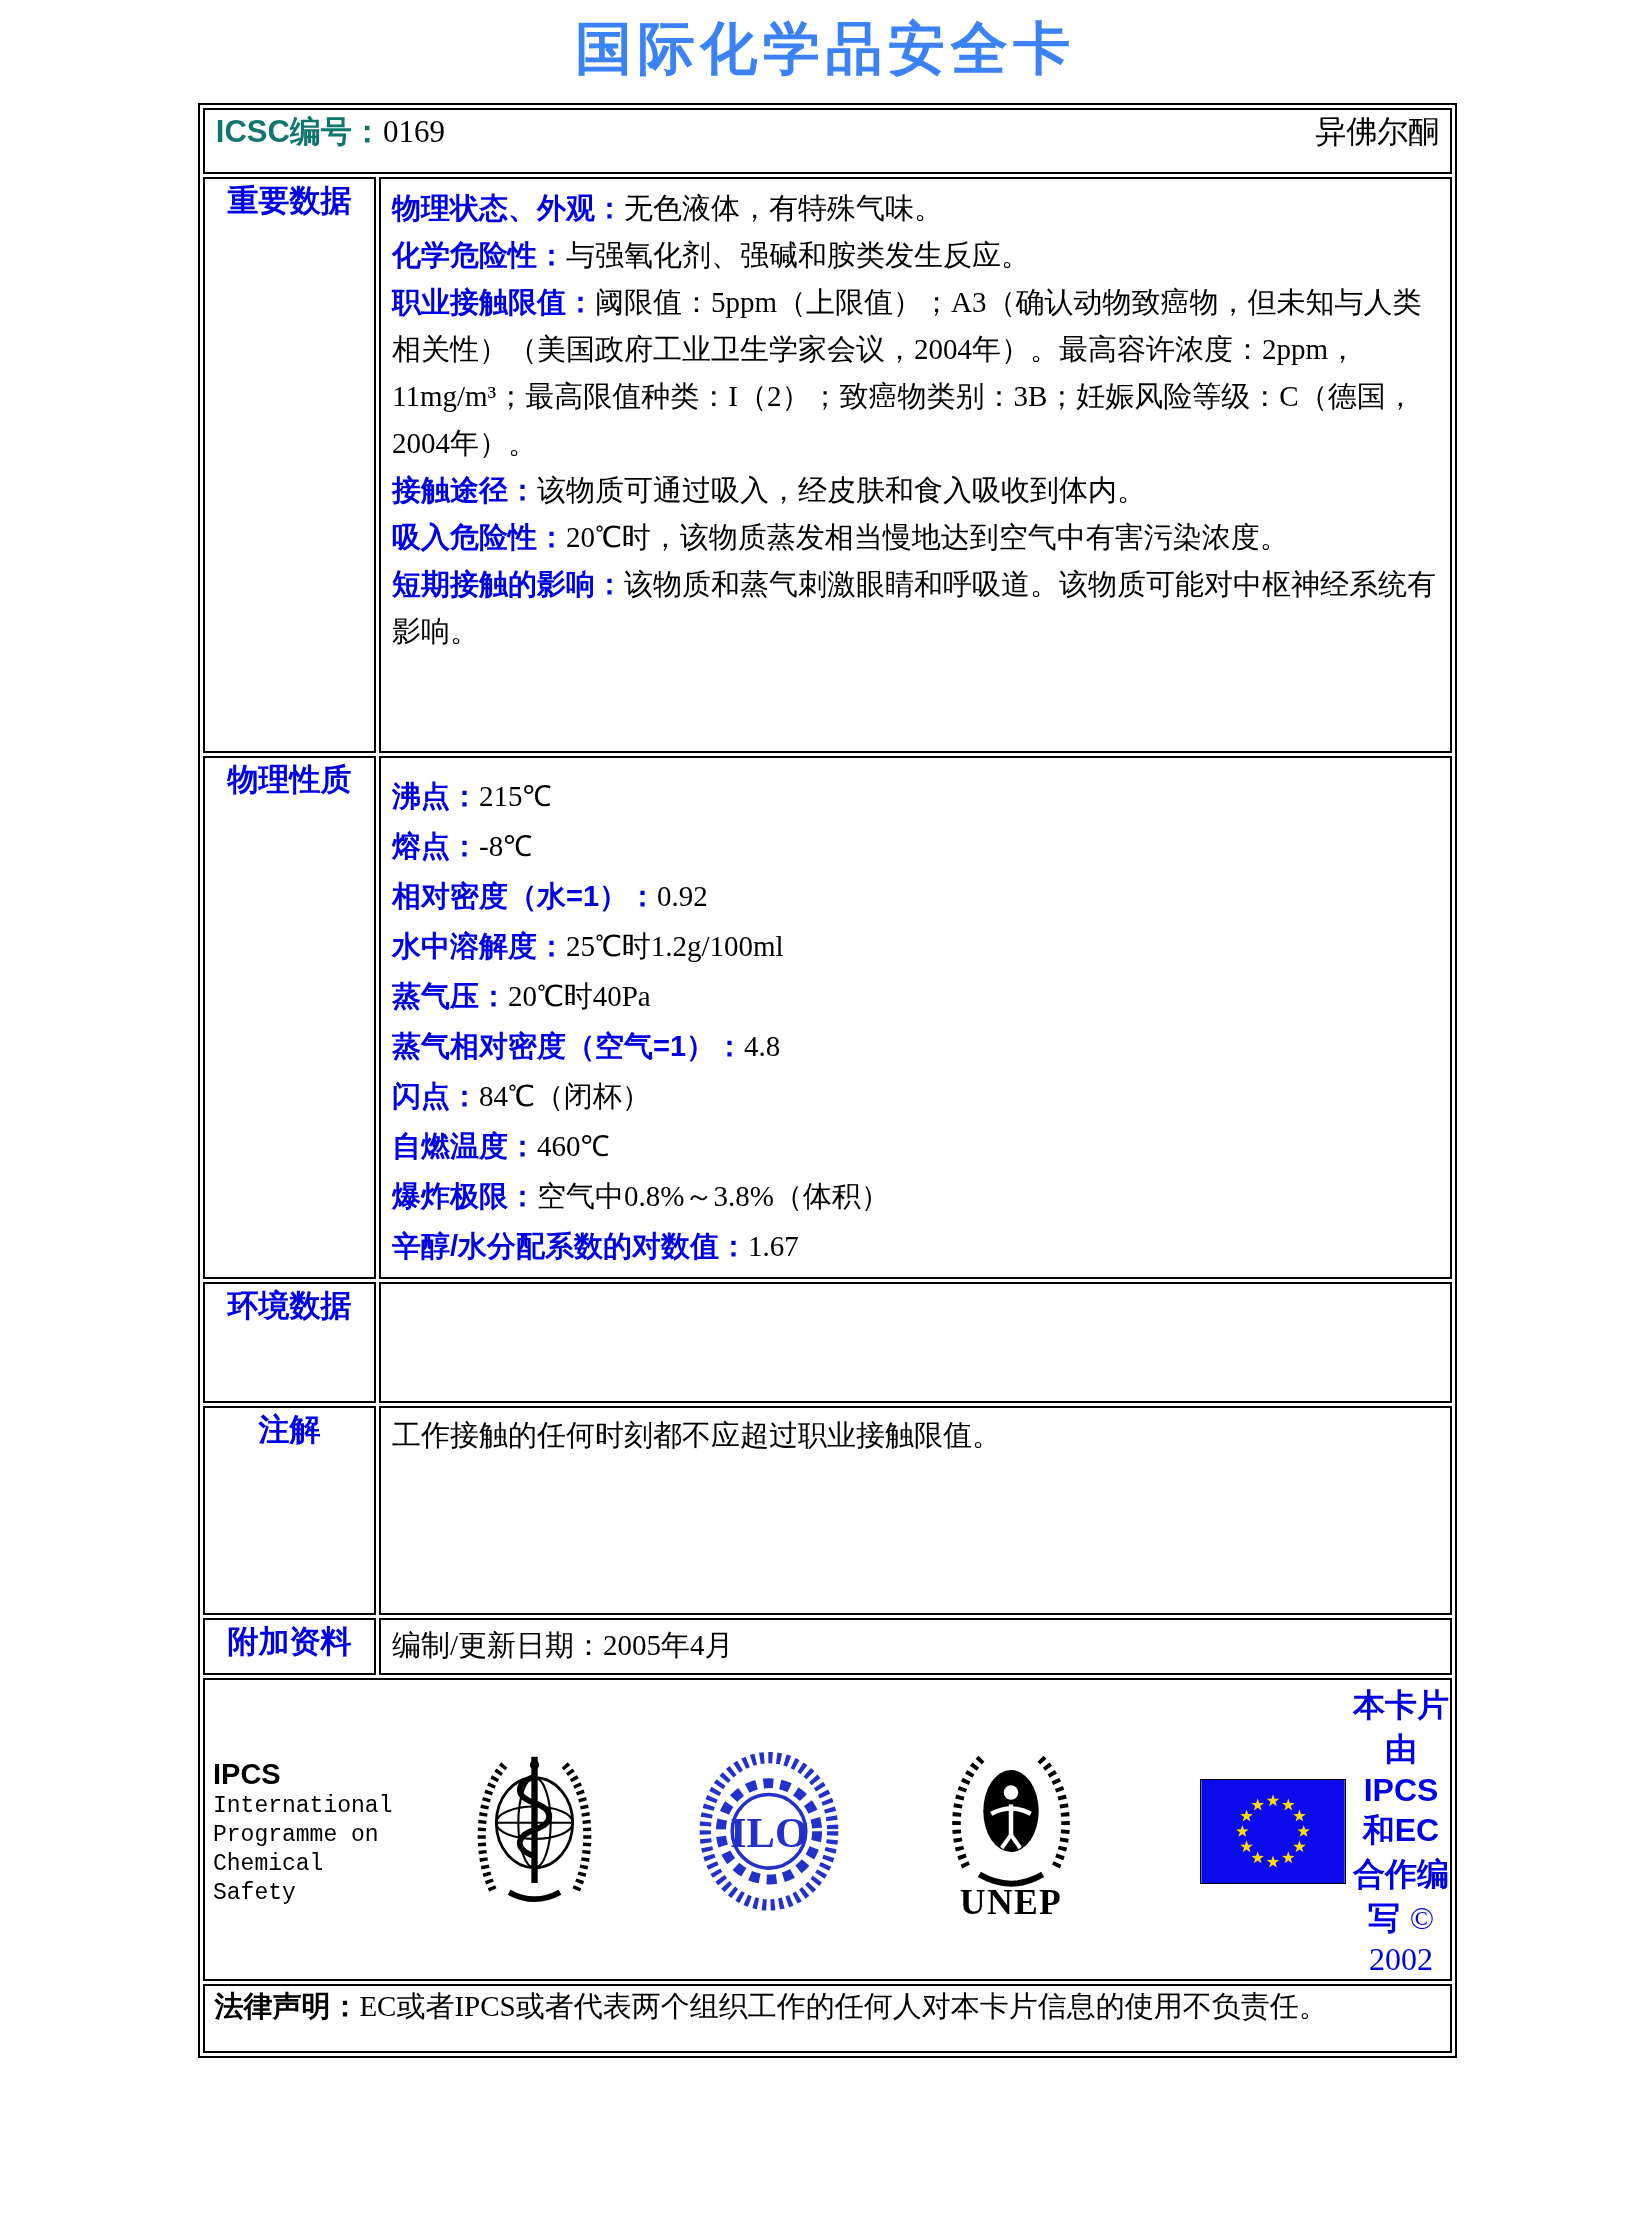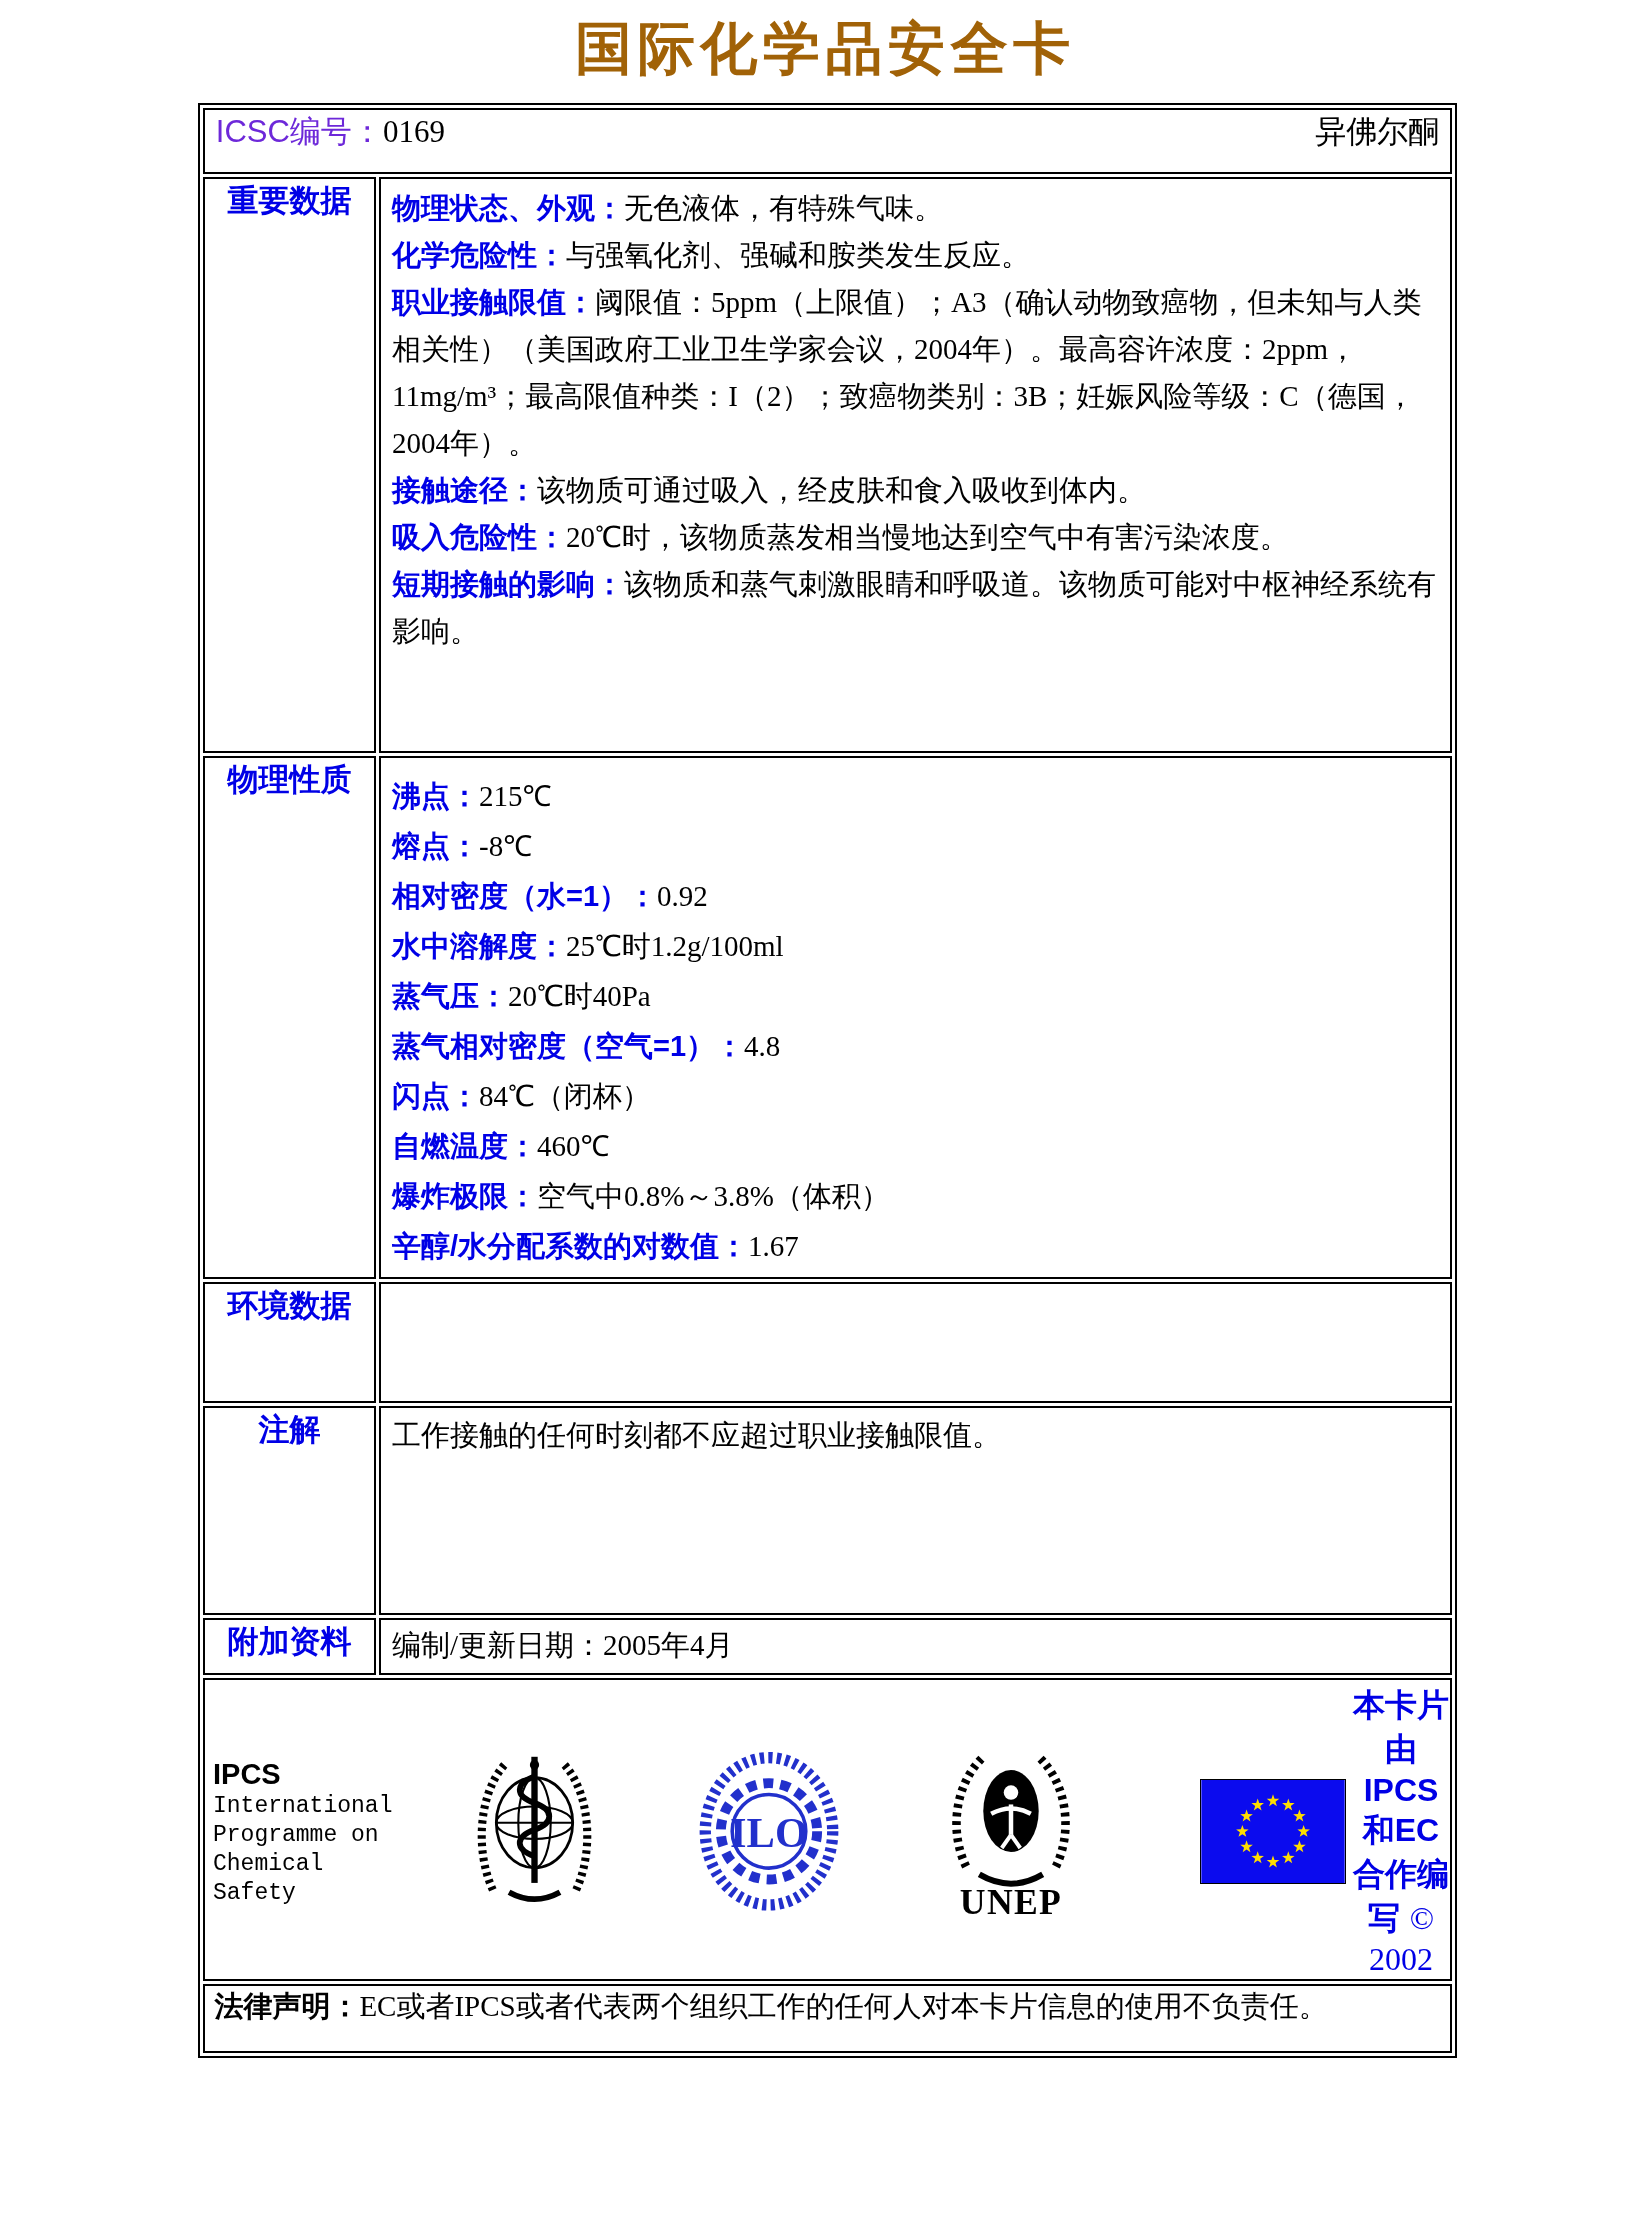--- a/index.html
+++ b/index.html
@@ -6,21 +6,21 @@
   body {
     width:1651px; height:2216px;
     font-family:"Liberation Serif", serif;
     color:#000;
   }
   .page { position:relative; width:1651px; height:2216px; overflow:hidden; }
 
   .main-title {
     margin:11px 0 0 0;
     text-align:center;
-    color:#a16207;
+    color:#3b82f6;
     font-size:57px;
     font-weight:bold;
     letter-spacing:5.6px;
     font-family:"DejaVu Serif", serif;
   }
 
   table.card {
     position:absolute; left:198px; top:103px;
     width:1259px;
     border:2.8px solid #000;
@@ -30,21 +30,21 @@
   }
   table.card td {
     border:2.1px solid #000;
     background:#fff;
     vertical-align:top;
   }
 
   
   td.hdr { height:60px; vertical-align:middle; }
   .hdr-flex { display:flex; justify-content:space-between; align-items:center; padding:0 9.8px; font-size:31px; }
-  .hdr-label { color:#6d28d9; font-family:"Liberation Sans", sans-serif; font-weight:normal; }
+  .hdr-label { color:#0f766e; font-family:"Liberation Sans", sans-serif; font-weight:bold; }
   .hdr-num { color:#000; }
   .hdr-name { color:#000; }
 
   td.row-label {
     width:167px;
     vertical-align:middle;
     text-align:center;
     color:#0000e6;
     font-size:31px;
     font-family:"Liberation Sans", sans-serif;

